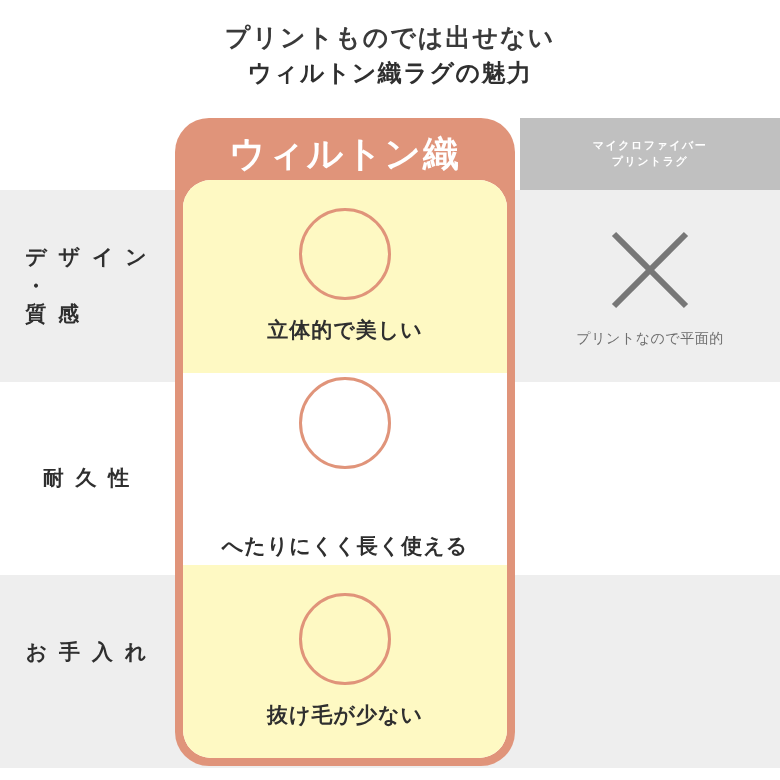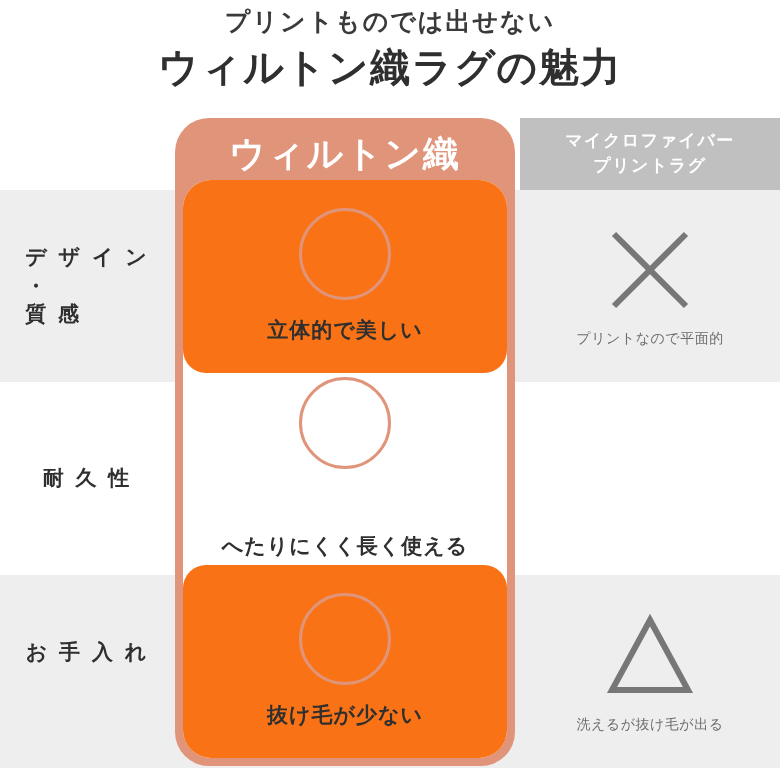--- a/index.html
+++ b/index.html
@@ -17,34 +17,34 @@
 
   .page {
     position: relative;
     width: 780px;
     height: 780px;
   }
 
   
   .title-block {
     position: absolute;
-    top: 6px;
+    top: 22px;
     left: 0;
     width: 780px;
     text-align: center;
   }
   .title-sub {
     font-size: 25px;
     font-weight: bold;
     letter-spacing: 2px;
     color: #3a3a3a;
     line-height: 1.25;
   }
   .title-main {
-    font-size: 40px;
+    font-size: 24px;
     font-weight: bold;
     letter-spacing: 1.5px;
     color: #2f2f2f;
     line-height: 1.3;
     margin-top: 4px;
   }
 
   
   .table {
     position: absolute;
@@ -84,21 +84,21 @@
     top: 0;
     left: 520px;
     width: 260px;
     height: 72px;
     background: #c0c0c0;
     display: flex;
     flex-direction: column;
     align-items: center;
     justify-content: center;
     color: #ffffff;
-    font-size: 17px;
+    font-size: 11px;
     font-weight: bold;
     letter-spacing: 1.5px;
     line-height: 1.45;
   }
 
   
   .wilton-col {
     position: absolute;
     top: 0;
     left: 175px;
@@ -121,21 +121,21 @@
   .wilton-cell {
     position: absolute;
     left: 0;
     width: 324px;
     height: 192.66px;
     display: flex;
     flex-direction: column;
     align-items: center;
     justify-content: center;
   }
-  .wilton-cell.shade { background: #f97316; border-radius: 23px; }
+  .wilton-cell.shade { background: #fef9c3; }
 
   .circle {
     width: 92px;
     height: 92px;
     border-radius: 50%;
     border: 3px solid #e0947a;
     box-sizing: border-box;
   }
   .cell-label {
     margin-top: 16px;
@@ -224,28 +224,20 @@
       <div class="mark">
         <svg width="92" height="92" viewBox="0 0 92 92">
           <line x1="10" y1="10" x2="82" y2="82" stroke="#777777" stroke-width="6"></line>
           <line x1="82" y1="10" x2="10" y2="82" stroke="#777777" stroke-width="6"></line>
         </svg>
       </div>
       <div class="cmp-label">プリントなので平面的</div>
     </div>
 
 
-    <div class="cmp-cell" style="top:457px;height:193px;">
-      <div class="mark">
-        <svg width="92" height="92" viewBox="0 0 92 92">
-          <polygon points="46,10 84,80 8,80" fill="none" stroke="#777777" stroke-width="6" stroke-linejoin="miter"></polygon>
-        </svg>
-      </div>
-      <div class="cmp-label">洗えるが抜け毛が出る</div>
-    </div>
 
     <div class="wilton-col">
       <div class="wilton-col-inner">
         <div class="wilton-cell shade" style="top:0px;">
           <div class="circle"></div>
           <div class="cell-label">立体的で美しい</div>
         </div>
         <div class="wilton-cell" style="top:192px;gap:47px;">
           <div class="circle"></div>
           <div class="cell-label">へたりにくく長く使える</div>

